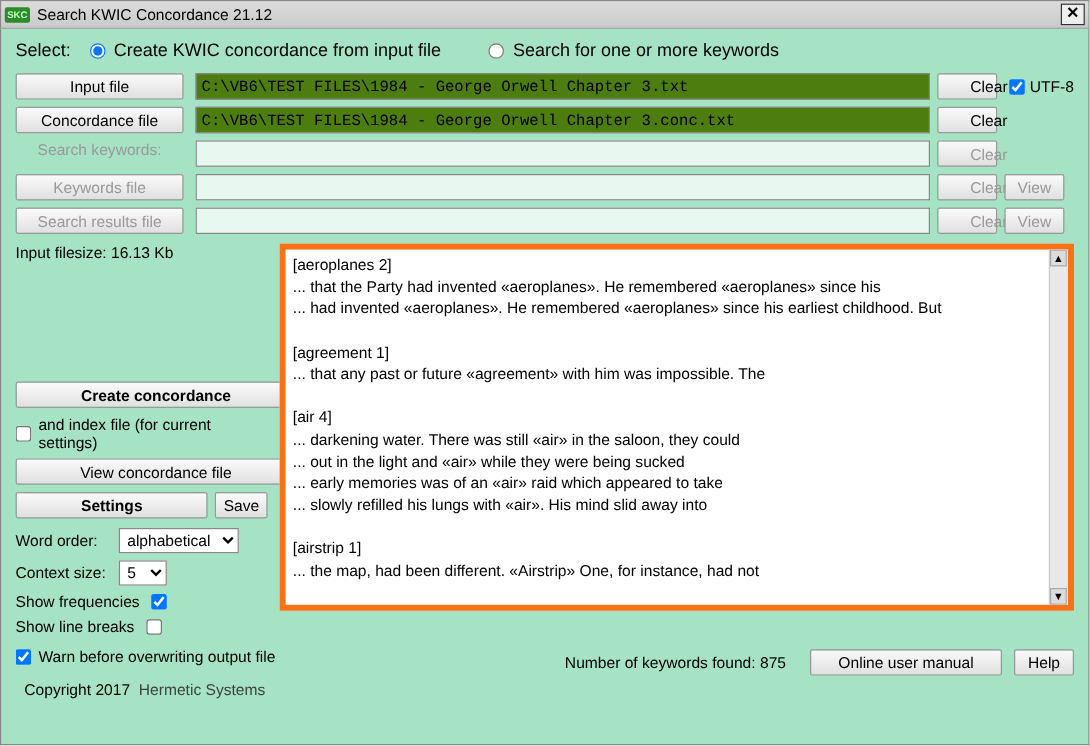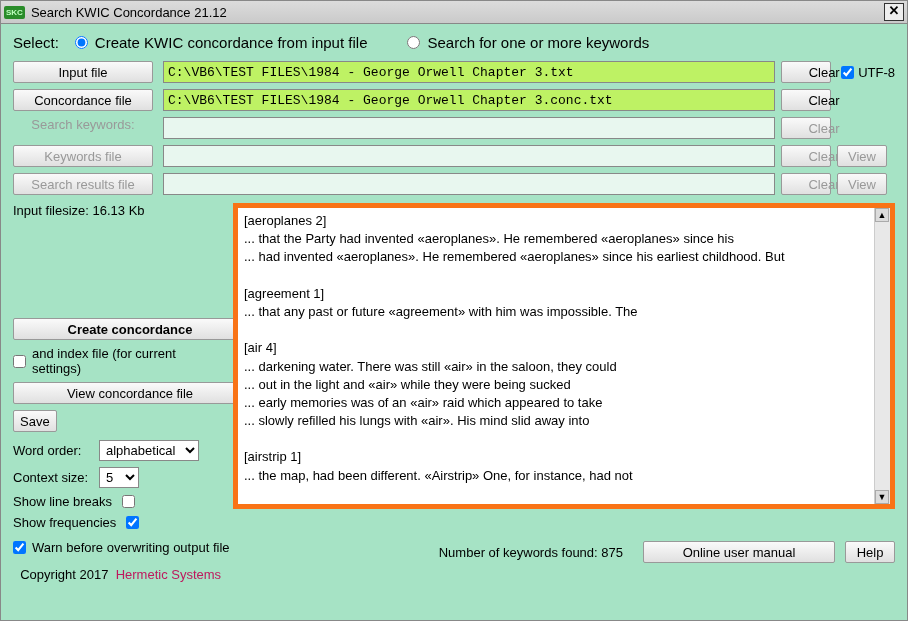--- a/index.html
+++ b/index.html
@@ -14,21 +14,21 @@
 .radio-grp { display:flex; align-items:center; margin-right:40px; }
 .radio-grp input { margin-right:7px; }
 .file-row { display:flex; margin-bottom:6px; }
 .btn { background:linear-gradient(#fafafa,#e0e0e0); border:1px solid #999; border-radius:2px; padding:2px 6px; font-size:13px; height:22px; display:flex; align-items:center; justify-content:center; cursor:default; }
 .btn.w140 { width:140px; }
 .btn.w48 { width:48px; margin-left:6px;padding-left:42px; }
 .btn.w50 { width:50px; margin-left:6px; }
 .btn.disabled { color:#999; }
 .file-label { width:140px; text-align:center; color:#999; }
 .text-input { flex:1; height:22px; border:1px solid #888; padding:1px 4px; font-family:'Courier New',monospace; font-size:13px; background:#fff; }
-.text-input.green { background:#bef264; }
+.text-input.green { background:#4d7c0f; }
 .text-input.disabled { background:#e8f7ef; }
 .utf8 { display:flex; align-items:center; margin-left:10px; }
 .utf8 input { margin-right:4px; }
 .body-area { display:flex; margin-top:8px;justify-content:flex-end; }
 .left-col { width:220px; padding-right:10px; }
 .filesize { font-size:13px; margin-bottom:100px; }
 .wide-btn { width:234px; height:22px; margin-bottom:6px; }
 .chk-row { display:flex; align-items:center; font-size:13px; margin-bottom:6px; }
 .chk-row input { margin-right:6px; }
 .settings-row { display:flex; gap:6px; margin-bottom:8px; }
@@ -44,21 +44,21 @@
 .results .scroll { position:absolute; right:0; top:0; width:16px; height:100%; background:#e8e8e8; border-left:1px solid #ccc; }
 .results .scroll .arr { width:14px; height:14px; background:#dcdcdc; border:1px solid #aaa; font-size:9px; text-align:center; line-height:12px; }
 .results .scroll .arr.down { position:absolute; bottom:0; }
 .results-body { padding-right:14px; white-space:pre-wrap; }
 .footer { margin-top:6px; }
 .stats-row { display:flex; align-items:center; margin-bottom:4px; }
 .stats-row .st { flex:1; text-align:right; margin-right:10px; }
 .stats-row .btn { width:130px; margin-left:10px; }
 .stats-row .help { width:50px; }
 .copyright { font-size:13px; margin-top:2px; }
-.copyright a { color:#be185d; text-decoration:none; }
+.copyright a { color:#404040; text-decoration:none; }
 </style>
 </head>
 <body>
 
 <div class="titlebar">
   <span class="app-icon">SKC</span>
   <span class="titlebar-title">Search KWIC Concordance 21.12</span>
   <div class="close-btn">✕</div>
 </div>
 
@@ -124,37 +124,38 @@
   <div class="body-area">
     <div class="left-col">
       <div class="filesize">Input filesize: 16.13 Kb</div>
       <div class="btn wide-btn" style="font-weight:bold">Create concordance</div>
       <label class="chk-row">
         <input type="checkbox" style="">
         <span>and index file (for current settings)</span>
       </label>
       <div class="btn wide-btn">View concordance file</div>
       <div class="settings-row">
+        <div class="btn">Settings</div>
         <div class="btn save">Save</div>
       </div>
       <div class="opt-row">
         <span class="olbl">Word order:</span>
         <select class="wo"><option>alphabetical</option></select>
       </div>
       <div class="opt-row">
         <span class="olbl">Context size:</span>
         <select class="cs"><option>5</option></select>
       </div>
       <div class="opt-row">
+        <span>Show frequencies</span>
+        <input type="checkbox" checked="" class="chk" style="">
+      </div>
+      <div class="opt-row">
         <span>Show line breaks</span>
         <input type="checkbox" class="chk" style="">
-      </div>
-      <div class="opt-row">
-        <span>Show frequencies</span>
-        <input type="checkbox" checked="" class="chk" style="">
       </div>
     </div>
 
     <div class="results">
       <div class="results-body">[aeroplanes 2]
 ... that the Party had invented «aeroplanes». He remembered «aeroplanes» since his
 ... had invented «aeroplanes». He remembered «aeroplanes» since his earliest childhood. But
 
 [agreement 1]
 ... that any past or future «agreement» with him was impossible. The
@@ -178,21 +179,21 @@
   </div>
 
   <label class="chk-row" style="margin-top:4px">
     <input type="checkbox" checked="" style="">
     <span>Warn before overwriting output file</span>
   </label>
 
   <div class="footer">
     <div class="stats-row" style="margin-top:-20px">
       <span class="st">Number of keywords found: 875</span>
-      <div class="btn" style="width:192px">Online user manual</div>
+      <div class="btn" style="width:160px">Online user manual</div>
       <div class="btn help">Help</div>
     </div>
     <div class="copyright">
       &nbsp;&nbsp;<span>Copyright 2017</span>&nbsp;
       <a href="#">Hermetic Systems</a>
     </div>
   </div>
 
 </div>
 

